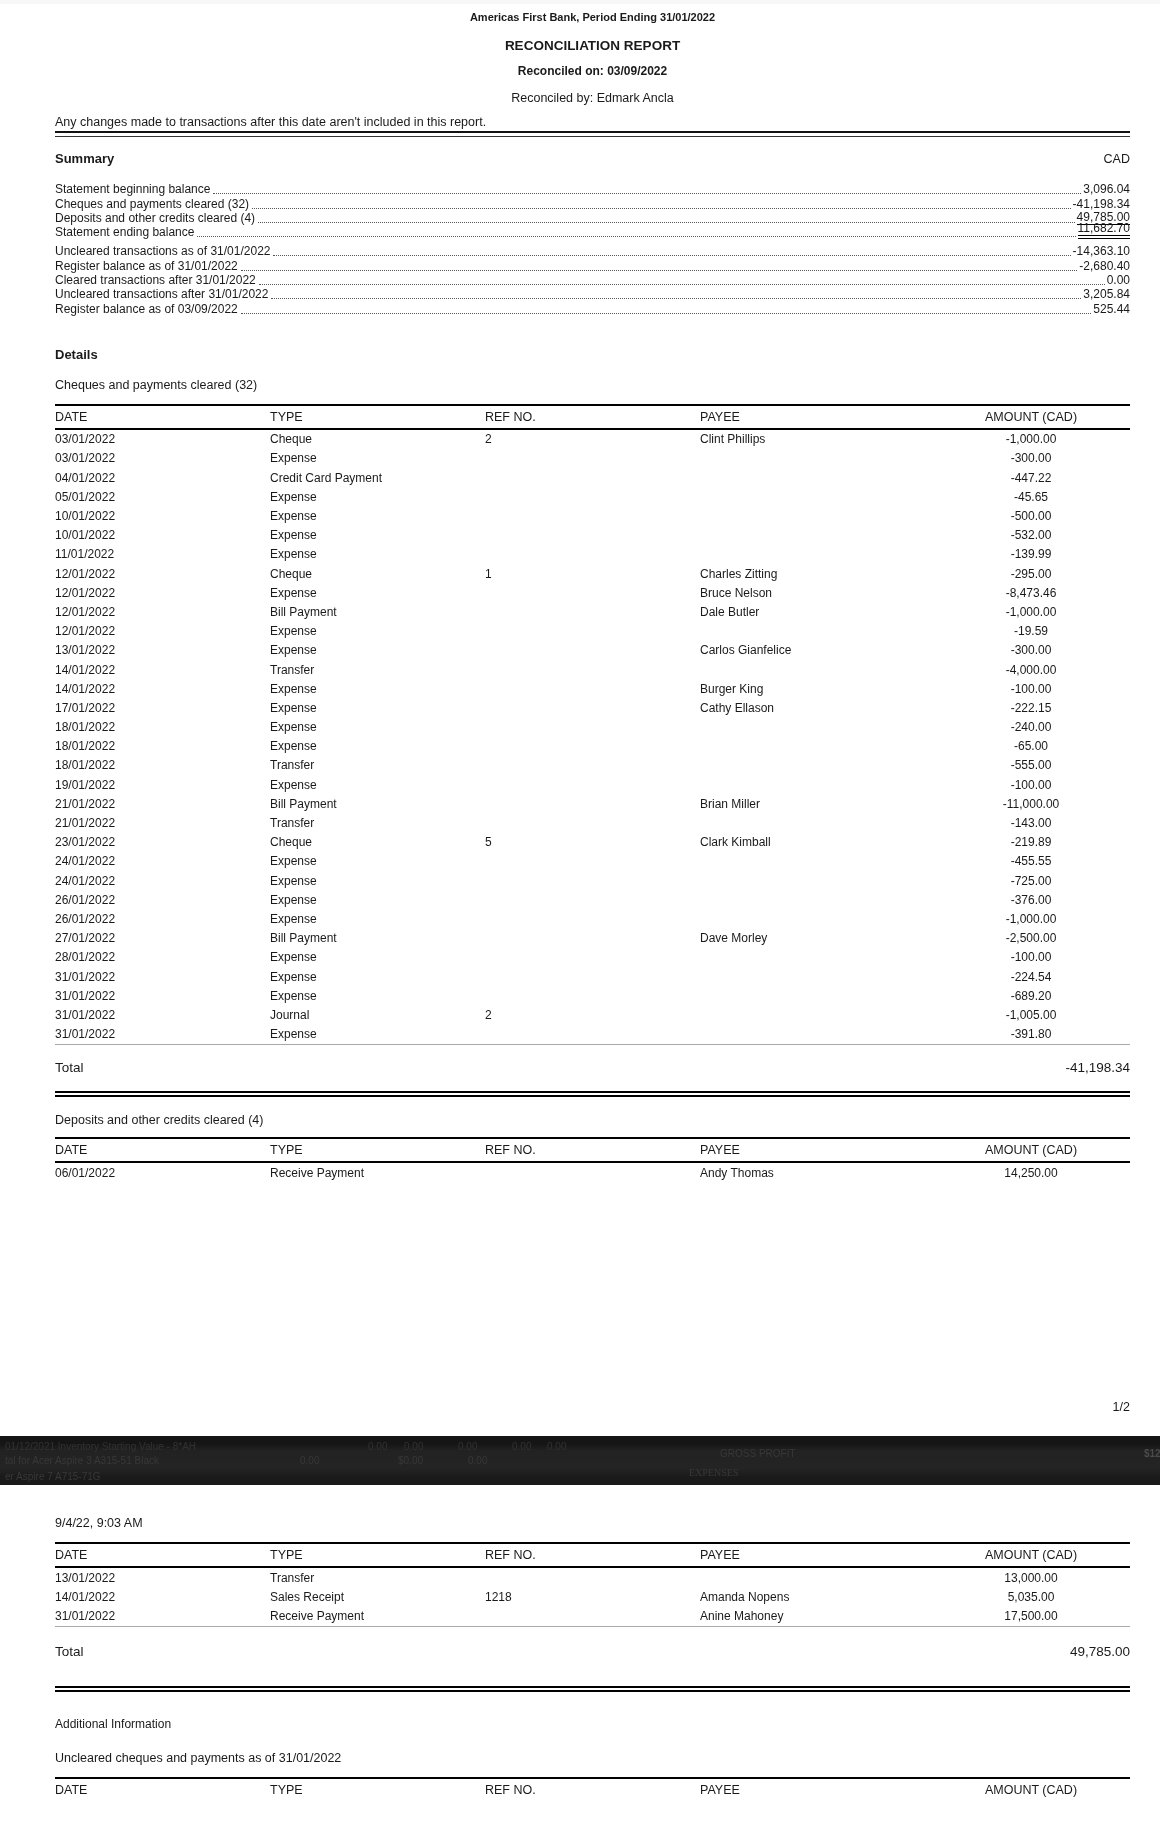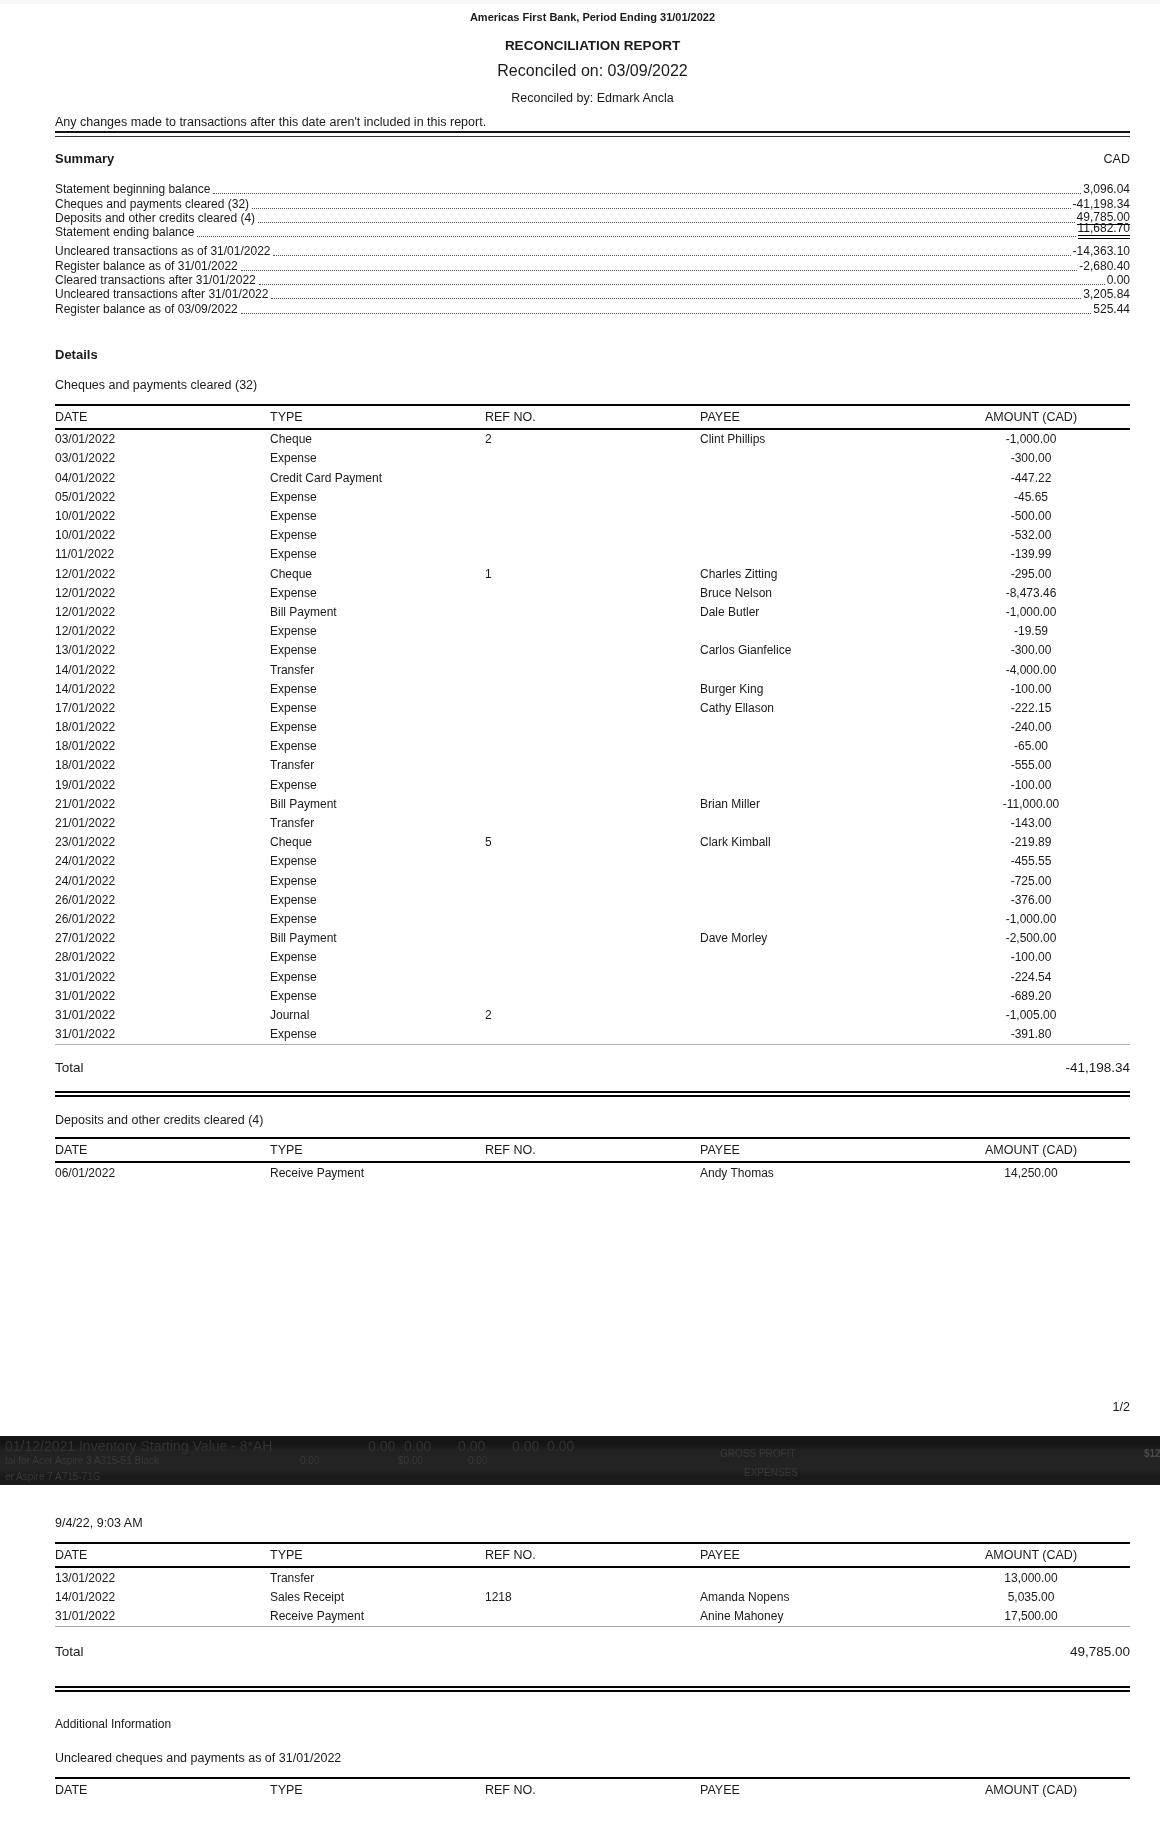--- a/index.html
+++ b/index.html
@@ -5,21 +5,21 @@
   html,body{margin:0;padding:0;background:#fff;}
   .doc{
     width:1160px;height:1828px;position:relative;overflow:hidden;background:#fff;
     font-family:"Liberation Sans","DejaVu Sans",sans-serif;color:#1a1a1a;
   }
   .topedge{height:4px;background:#f7f7f7;}
   .content{display:flow-root;padding:0 30px 0 55px;}
   .c-center{text-align:center;}
   .title{margin-top:5px;font-size:11px;font-weight:bold;line-height:16px;}
   .rtitle{margin-top:13px;font-size:13.5px;font-weight:bold;line-height:15px;}
-  .subline{margin-top:11px;font-size:16px;line-height:14px;}
+  .subline{margin-top:11px;font-size:12px;line-height:14px;font-weight:bold;}
   .subline2{margin-top:13px;font-size:12.5px;line-height:14px;}
   .note{margin-top:10px;font-size:12.5px;line-height:14px;padding-bottom:2px;border-bottom:2px solid #111;}
   .note-rule2{border-top:1px solid #333;margin-top:3px;height:0;}
   .summary-head{margin-top:14px;display:flex;justify-content:space-between;align-items:baseline;}
   .summary-head .h{font-size:13px;font-weight:bold;line-height:15px;}
   .summary-head .cur{font-size:12.5px;}
   .sum-block1{margin-top:16px;}
   .sum-block2{margin-top:5px;}
   .srow{display:flex;align-items:flex-end;height:14.3px;font-size:12px;}
   .slabel{white-space:nowrap;}
@@ -44,21 +44,21 @@
   .total-line{margin-top:14px;display:flex;justify-content:space-between;font-size:13.5px;line-height:17px;}
   .total-line.p2{margin-top:16px;}
   .hrule-dbl{margin-top:15px;height:2.5px;border-top:2.5px solid #000;border-bottom:2.5px solid #000;}
   .hrule-dbl.p2{margin-top:26px;}
   .page-marker{margin-top:218px;text-align:right;font-size:12.5px;line-height:15px;}
   .strip{
     position:relative;margin-top:21px;height:49px;overflow:hidden;
     background:linear-gradient(180deg,#151515 0%,#151515 16%,#222222 30%,#242424 66%,#1a1a1a 84%,#1a1a1a 100%);
   }
   .strip span{position:absolute;color:#383838;white-space:nowrap;font-size:10px;line-height:11px;}
-  .strip .f1{font-size:14px;color:#323232;}
+  .strip .f1{font-size:10px;color:#323232;}
   .strip .money{color:#4a4a4a;font-weight:bold;}
   .content2{display:flow-root;padding:0 30px 0 55px;}
   .timestamp{padding-top:31px;font-size:12.5px;line-height:14px;}
   .add-head{margin-top:25px;font-size:12px;font-weight:normal;line-height:15px;}
   .uncleared-title{margin-top:19px;font-size:12.5px;line-height:14px;}
 </style>
 </head>
 <body>
 
 <div class="doc">
@@ -408,21 +408,21 @@
 
     <span style="left:5px;top:19px;">tal for Acer Aspire 3 A315-51 Black</span>
     <span style="left:300px;top:19px;">0.00</span>
     <span style="left:398px;top:19px;">$0.00</span>
     <span style="left:468px;top:19px;">0.00</span>
 
     <span style="left:5px;top:35px;">er Aspire 7 A715-71G</span>
 
     <span style="left:720px;top:12px;">GROSS PROFIT</span>
     <span class="money" style="left:1144px;top:12px;">$12</span>
-    <span style="left:744px;top:31px;">EXPENSES</span>
+    <span style="left:689px;top:31px;font-family:Liberation Serif, serif;">EXPENSES</span>
   </div>
 
   <div class="content2">
     <div class="timestamp">9/4/22, 9:03 AM</div>
 
     <div class="ttable">
       <div class="thead">
         <div class="tc tc0">DATE</div>
         <div class="tc tc1">TYPE</div>
         <div class="tc tc2">REF NO.</div>

